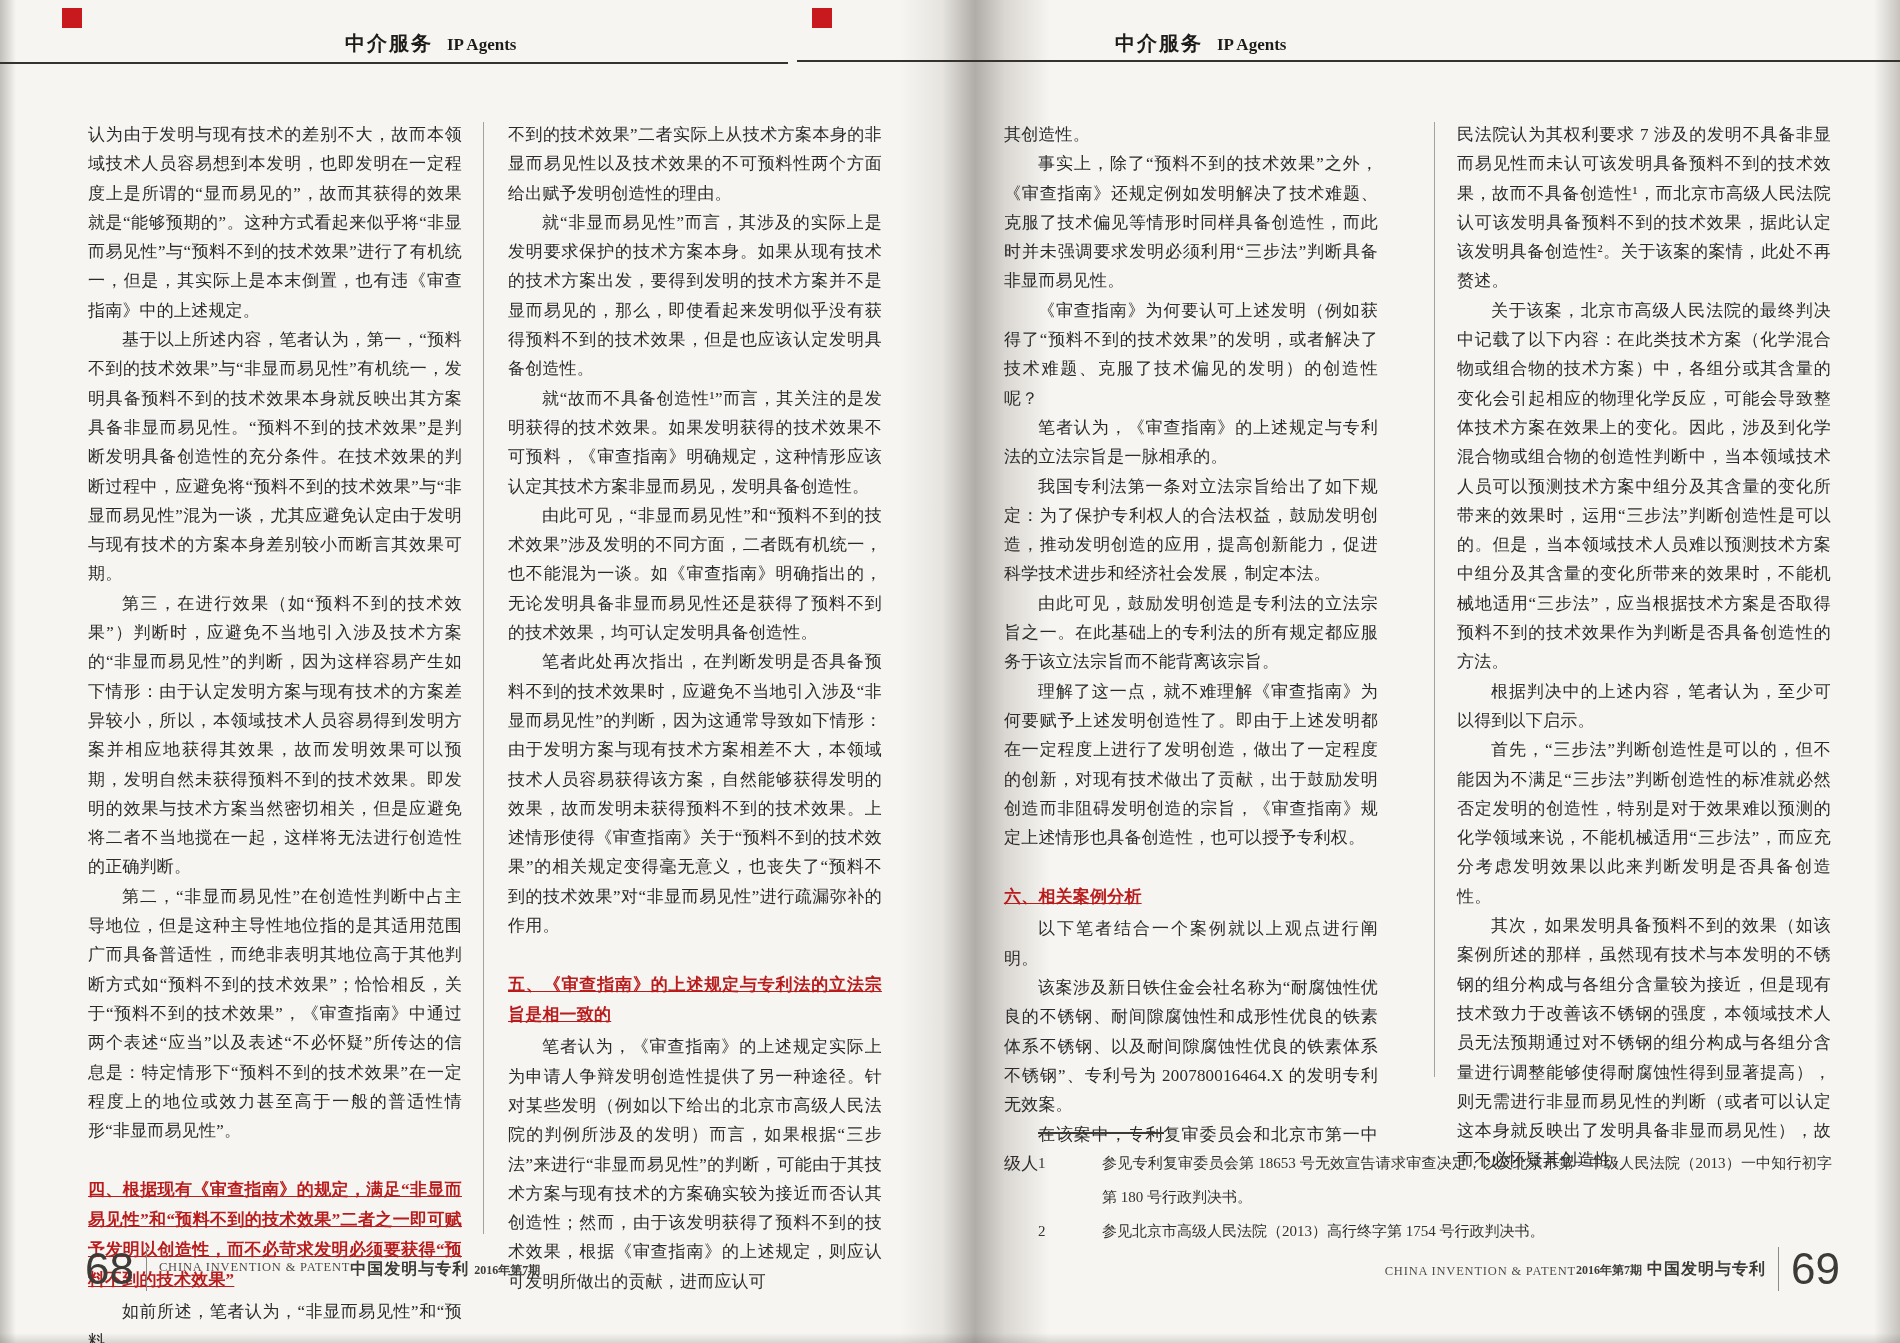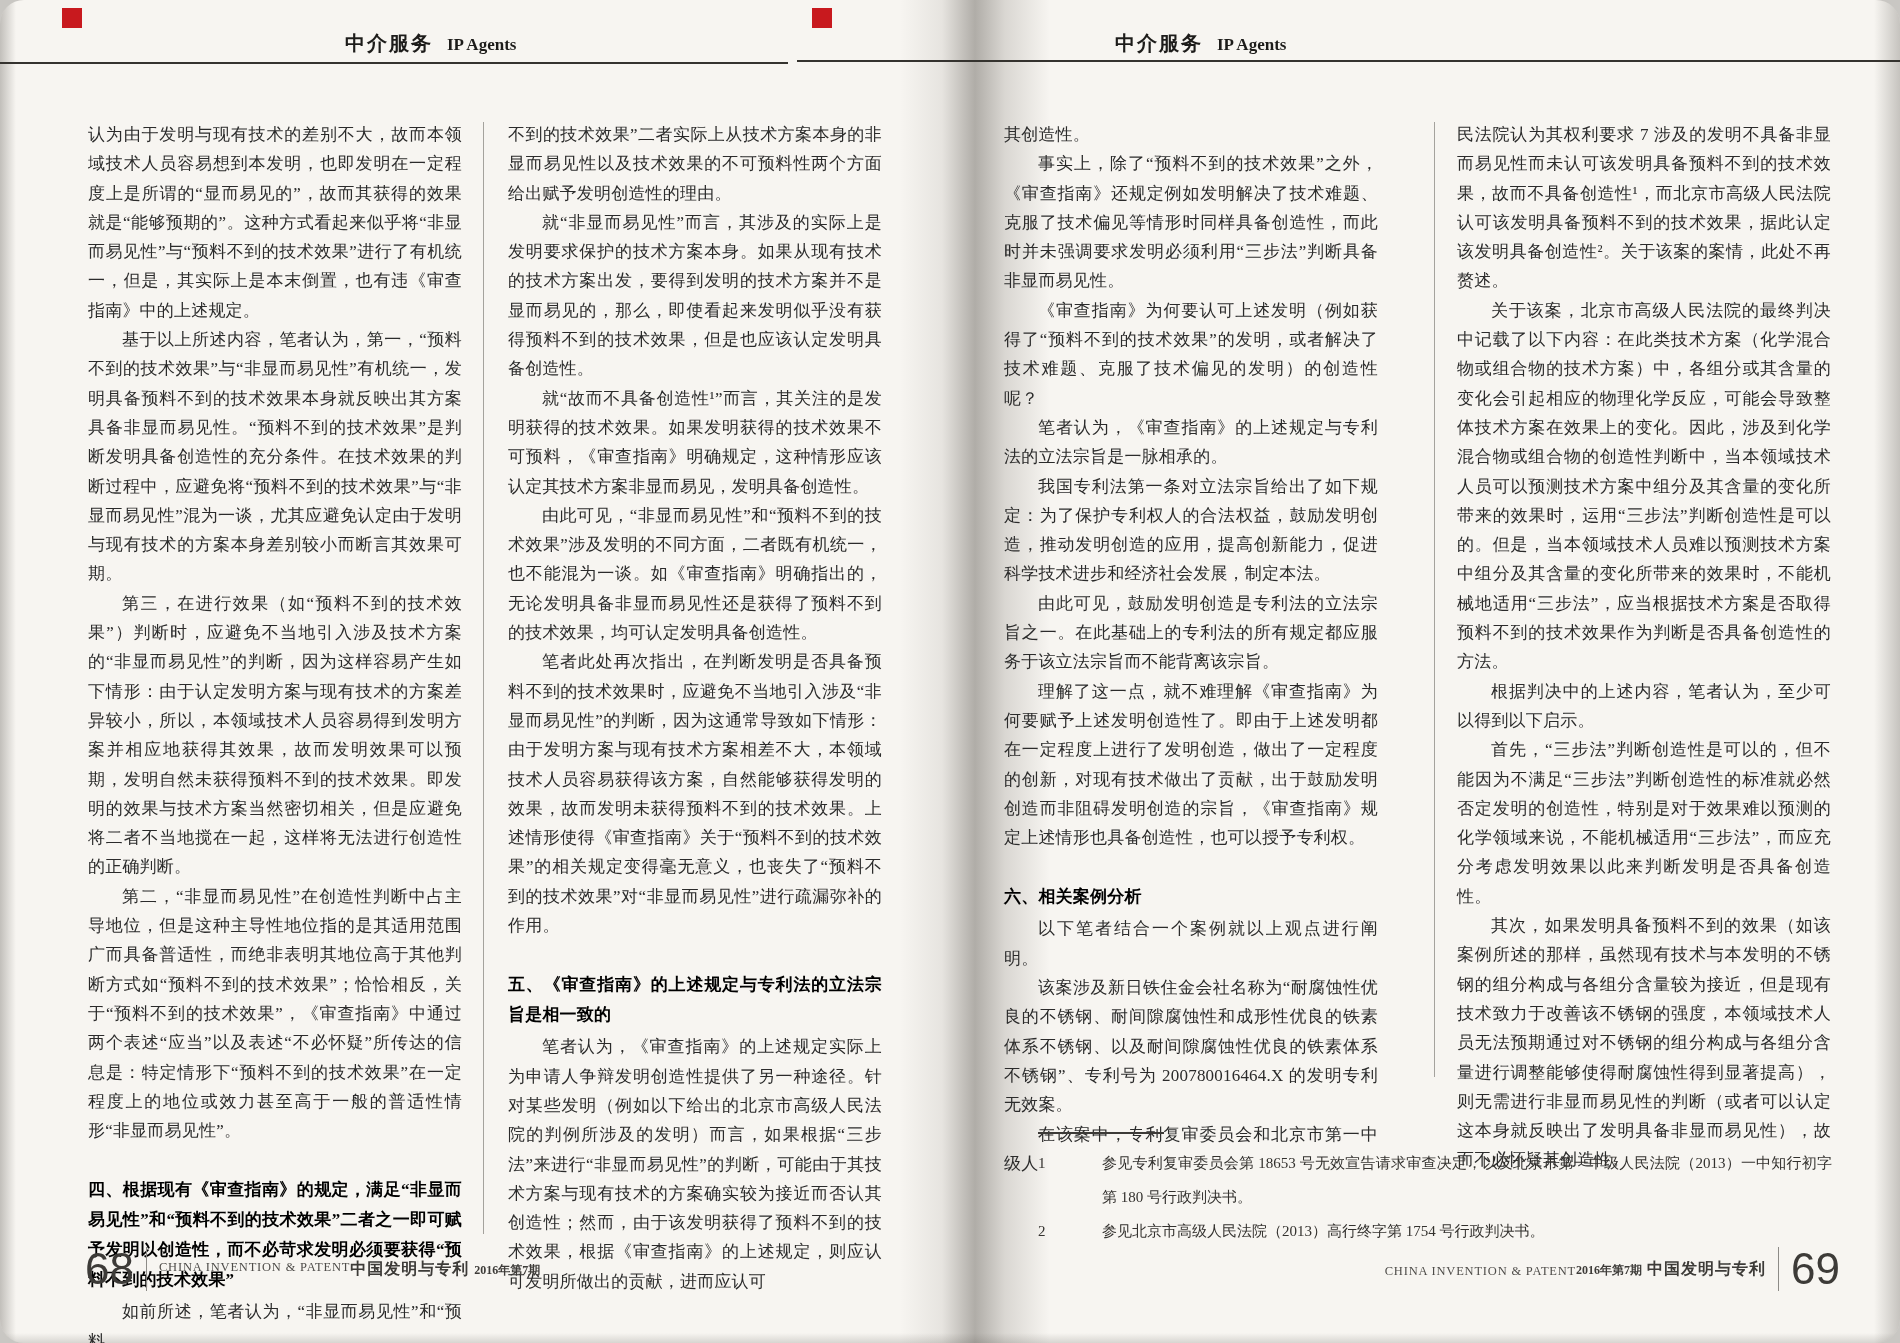--- a/index.html
+++ b/index.html
@@ -1,21 +1,20 @@
 <!DOCTYPE html>
 <html><head>
 <meta charset="utf-8">
 <style>
   html,body{margin:0;padding:0;background:#c9c7c3;}
   .spread{
     position:relative;width:1900px;height:1343px;overflow:hidden;
     background:#f7f5f1;
     font-family:"Liberation Serif","DejaVu Serif",serif;
     color:#2b2b2b;
-    border-radius:24px;
   }
   
   .edge-left{position:absolute;left:0;top:0;width:16px;height:100%;
     background:linear-gradient(90deg,rgba(70,66,60,.30),rgba(70,66,60,0));}
   .edge-right{position:absolute;right:0;top:0;width:26px;height:100%;
     background:linear-gradient(270deg,rgba(70,66,60,.28),rgba(70,66,60,0));}
   .gutter{position:absolute;left:900px;top:0;width:150px;height:100%;
     background:linear-gradient(90deg,
       rgba(84,78,70,0) 0%,
       rgba(84,78,70,.10) 28%,
@@ -29,21 +28,21 @@
 
   .header{position:absolute;top:30px;white-space:nowrap;}
   .hdr-cn{font-size:20px;font-weight:700;letter-spacing:2px;color:#1d1c1a;}
   .hdr-en{font-size:17px;font-weight:700;margin-left:14px;color:#1d1c1a;}
   .rule{position:absolute;height:2px;background:#35332f;}
 
   .col{position:absolute;top:120px;width:374px;font-size:17px;line-height:29.3px;
     text-align:justify;letter-spacing:.2px;}
   .blk{margin:0;padding:0;}
   .blk.indent{text-indent:2em;}
-  .blk-heading{font-weight:700;line-height:30px;margin:30px 0 2px 0;color:#000000;}
+  .blk-heading{font-weight:700;line-height:30px;margin:30px 0 2px 0;color:#b91c1c;text-decoration:underline;}
 
   .vdiv{position:absolute;width:1px;background:#a4a29d;}
 
   .fnsep{position:absolute;left:1038px;top:1132px;width:126px;height:2px;background:#3c3a37;}
   .footnotes{position:absolute;left:1038px;top:1146px;width:794px;}
   .fn{display:flex;font-size:15px;line-height:34px;color:#33312e;}
   .fn-num{width:64px;flex:none;}
   .fn-text{flex:1;text-align:justify;}
 
   .footer{position:absolute;top:1247px;display:flex;align-items:center;gap:12px;}

